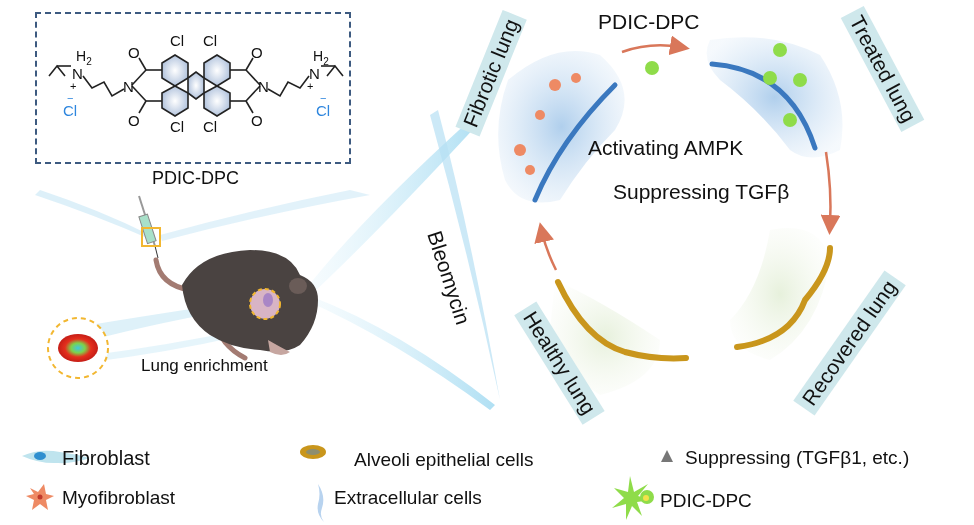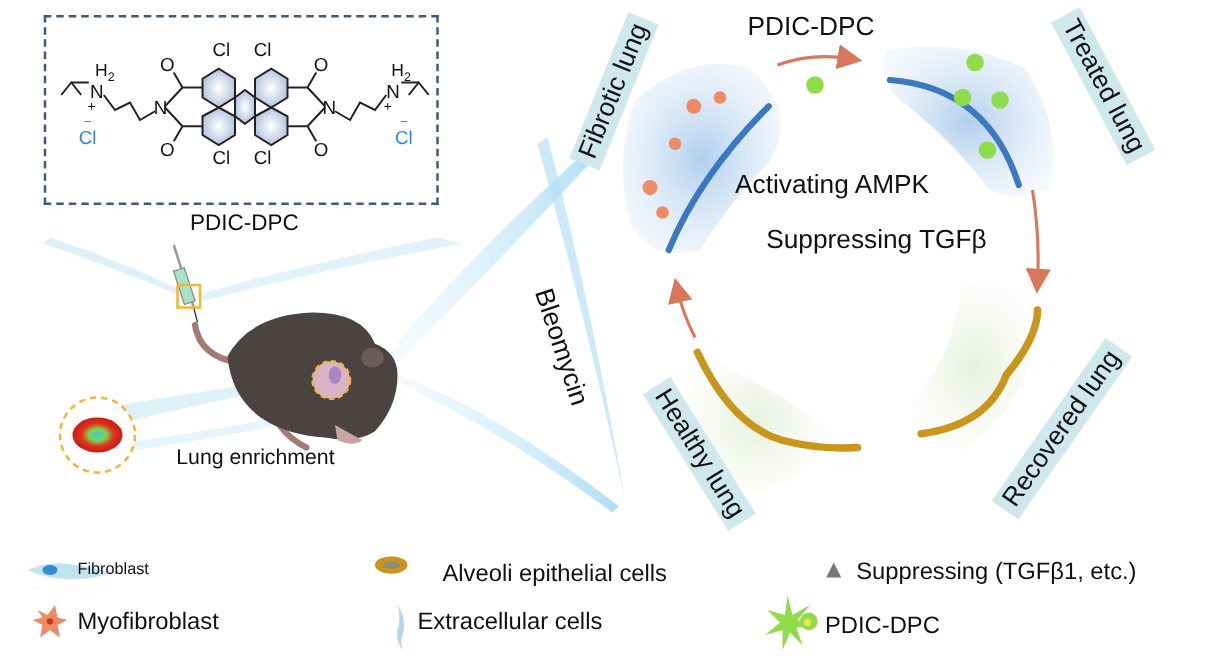--- a/index.html
+++ b/index.html
@@ -207,19 +207,19 @@
     </g>
     <g>
       <polygon points="667,450 673,462 661,462" fill="#777"></polygon>
     </g>
     <g>
       <polygon points="630,476 634,492 648,484 638,496 652,500 637,502 642,516 632,506 626,520 626,504 612,508 624,498 614,488 628,492" fill="#8fdc4a"></polygon>
       <circle cx="647" cy="497" r="7" fill="#8fdc4a"></circle>
       <circle cx="646" cy="498" r="3" fill="#f2e24a"></circle>
     </g>
   </svg>
-  <span class="txt" style="left:62px; top:447px; font-size:13px;">Fibroblast</span>
+  <span class="txt" style="left:62px; top:447px; font-size:20px;">Fibroblast</span>
   <span class="txt" style="left:62px; top:487px; font-size:19px;text-align:right;">Myofibroblast</span>
   <span class="txt" style="left:334px; top:449px; font-size:19px;margin-left:20px;">Alveoli epithelial cells</span>
   <span class="txt" style="left:334px; top:487px; font-size:19px;">Extracellular cells</span>
   <span class="txt" style="left:685px; top:447px; font-size:19px;">Suppressing (TGFβ1, etc.)</span>
   <span class="txt" style="left:660px; top:490px; font-size:19px;">PDIC-DPC</span>
 </div>
 
 </body></html>

